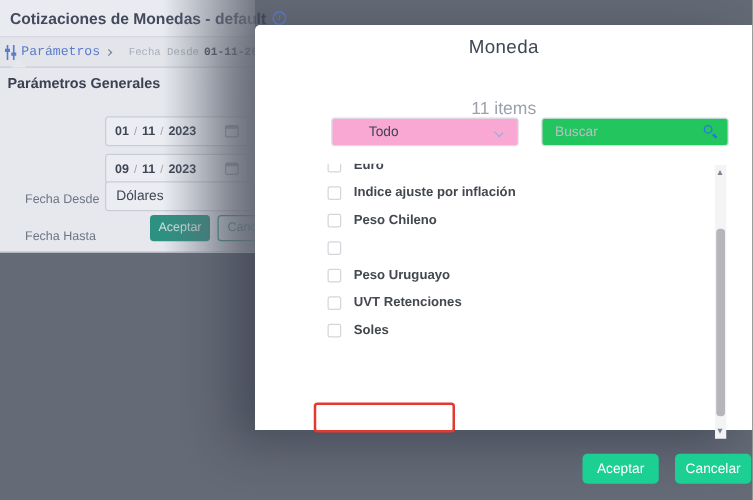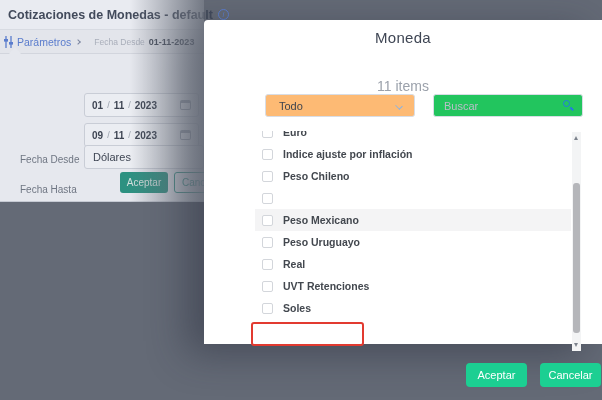--- a/index.html
+++ b/index.html
@@ -7,21 +7,21 @@
   .stage { position:relative; width:602px; height:400px; background:#646a76; overflow:hidden; }
 
   
   .titlebar { position:absolute; left:0; top:0; width:204px; height:29px; background:#e9ebf1;
               display:flex; align-items:center; padding-left:8px; }
   .page-title { font-size:12.5px; font-weight:700; color:#424a5b; white-space:nowrap; }
   .info-icon { width:11px; height:11px; border:1px solid #5c7ece; border-radius:50%; color:#5c7ece;
                font-size:7.5px; line-height:9px; text-align:center; margin-left:5px; flex:0 0 auto; font-style:italic; }
   .toolbar { position:absolute; left:0; top:29px; width:204px; height:25px; background:#e3e5eb;
              border-top:1px solid #d8dbe2; border-bottom:1px solid #d2d5dd;
-             display:flex; align-items:center; padding-left:3px; overflow:hidden; white-space:nowrap; }
+             display:flex; align-items:center; padding-left:3px; overflow:hidden; white-space:nowrap;font-family:Liberation Mono, monospace; }
   .filters-icon { flex:0 0 auto; margin-right:3px; }
   .params-label { font-size:10.5px; color:#5a7ccd; }
   .chev-right-icon { width:4px; height:4px; border-top:1.5px solid #7c86a0; border-right:1.5px solid #7c86a0;
                      transform:rotate(45deg); margin-left:5px; flex:0 0 auto; }
   .chip { display:flex; align-items:center; }
   .chip-1 { margin-left:14px; }
   .chip-label { font-size:8.5px; color:#a9aeba; }
   .chip-value { font-size:9px; font-weight:700; color:#464d5b; margin-left:4px; }
 
   .popover-caret { position:absolute; left:9px; top:47px; width:0; height:0;
@@ -48,22 +48,22 @@
   .panel-shade { position:absolute; left:130px; top:0; width:74px; height:202px; z-index:3; pointer-events:none;
                  background:linear-gradient(90deg, rgba(100,106,118,0) 0%, rgba(100,106,118,0.88) 100%); }
 
   
   .modal { position:absolute; left:204px; top:20px; width:398px; height:324px; background:#ffffff;
            border-radius:4px 0 0 0; box-shadow:-18px 10px 38px rgba(35,40,55,0.45); }
   .modal-title { position:absolute; top:9px; left:0; width:100%; text-align:center;
                  font-size:15px; color:#3f4654; letter-spacing:0.3px; }
   .modal-count { position:absolute; top:58px; left:0; width:100%; text-align:center;
                  font-size:14px; color:#9ba1ab; }
-  .dd-todo { position:absolute; left:61px; top:74px; width:150px; height:23px; background:#fdba74;
-             border:1px solid #d8dde5; border-radius:3px; display:flex; align-items:center; padding-left:13px; }
+  .dd-todo { position:absolute; left:61px; top:74px; width:150px; height:23px; background:#f9a8d4;
+             border:1px solid #d8dde5; border-radius:3px; display:flex; align-items:center; padding-left:29px; }
   .dd-todo .val { font-size:11px; color:#3e454f; }
   .chevron-down-icon { position:absolute; right:12px; top:8px; width:6px; height:6px;
                        border-right:1.5px solid #85b2e8; border-bottom:1.5px solid #85b2e8;
                        transform:rotate(45deg) scale(1,0.8); }
   .search-box { position:absolute; left:229px; top:74px; width:150px; height:23px; background:#22c55e;
                 border:1px solid #d8dde5; border-radius:3px; }
   .search-box input { position:absolute; left:0; top:0; width:128px; height:21px; border:none; outline:none;
                       font-family:"Liberation Sans", sans-serif; font-size:11px; color:#3e454f; padding-left:10px; background:transparent; }
   .search-box input::placeholder { color:#b9bfc8; }
   .search-icon { position:absolute; right:12px; top:5px; width:7px; height:7px;
@@ -118,20 +118,21 @@
     <span class="chip chip-1">
       <span class="chip-label">Fecha Desde</span>
       <span class="chip-value">01-11-2023</span>
     </span>
 
   </div>
 
   <div class="popover-caret"></div>
 
   <div class="card">
+    <div class="card-heading">Parámetros Generales</div>
 
     <span class="f-label" style="top:100px">Fecha Desde</span>
     <div class="datefield" style="top:39px">
       <span class="num">01</span>
       <span class="sep">/</span>
       <span class="num">11</span>
       <span class="sep">/</span>
       <span class="num">2023</span>
       <span class="cal-icon"></span>
     </div>
@@ -180,31 +181,23 @@
     <span class="cb"></span>
     <span class="row-label">Indice ajuste por inflación</span>
   </div>
           <div class="row">
     <span class="cb"></span>
     <span class="row-label">Peso Chileno</span>
   </div>
           <div class="row">
     <span class="cb"></span>
   </div>
-          <div class="row hl">
-    <span class="cb"></span>
-    <span class="row-label">Peso Mexicano</span>
-  </div>
           <div class="row">
     <span class="cb"></span>
     <span class="row-label">Peso Uruguayo</span>
-  </div>
-          <div class="row">
-    <span class="cb"></span>
-    <span class="row-label">Real</span>
   </div>
           <div class="row">
     <span class="cb"></span>
     <span class="row-label">UVT Retenciones</span>
   </div>
           <div class="row">
     <span class="cb"></span>
     <span class="row-label">Soles</span>
   </div>
         </div>

